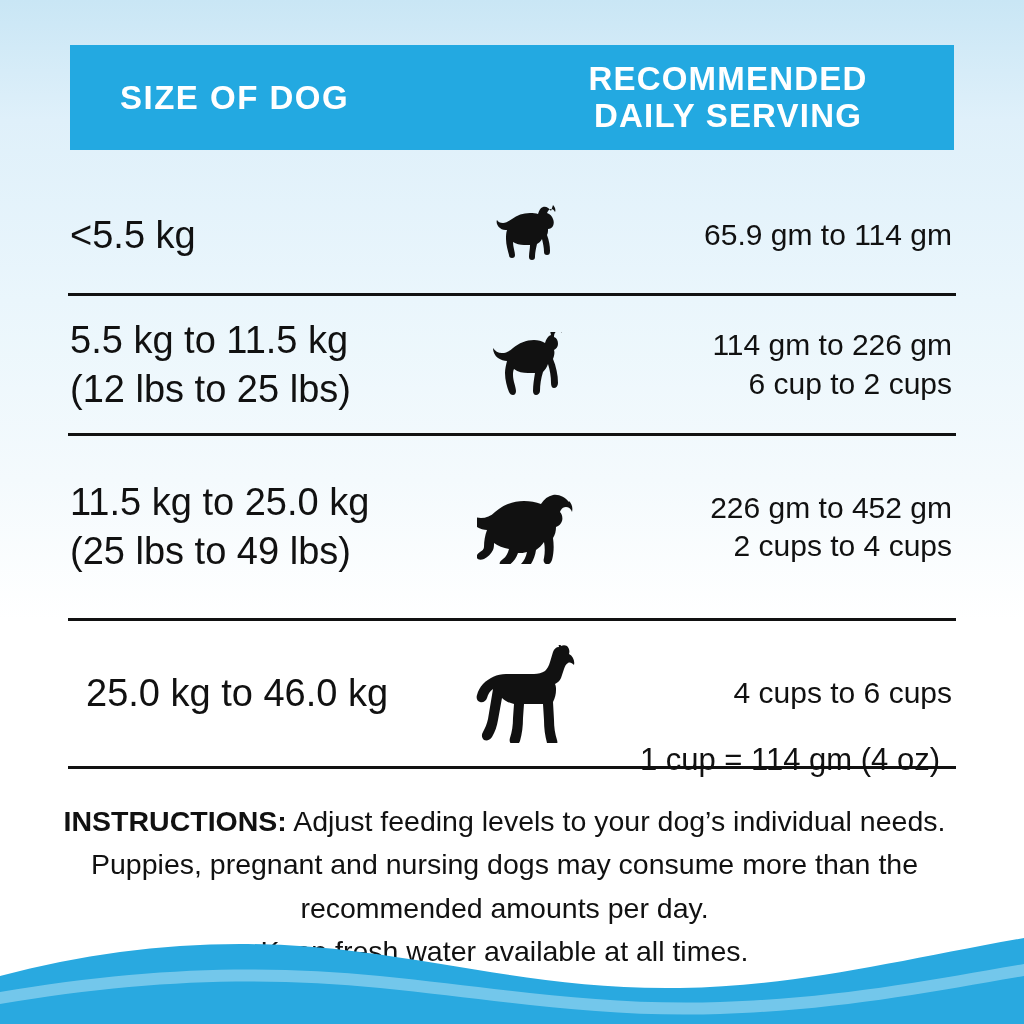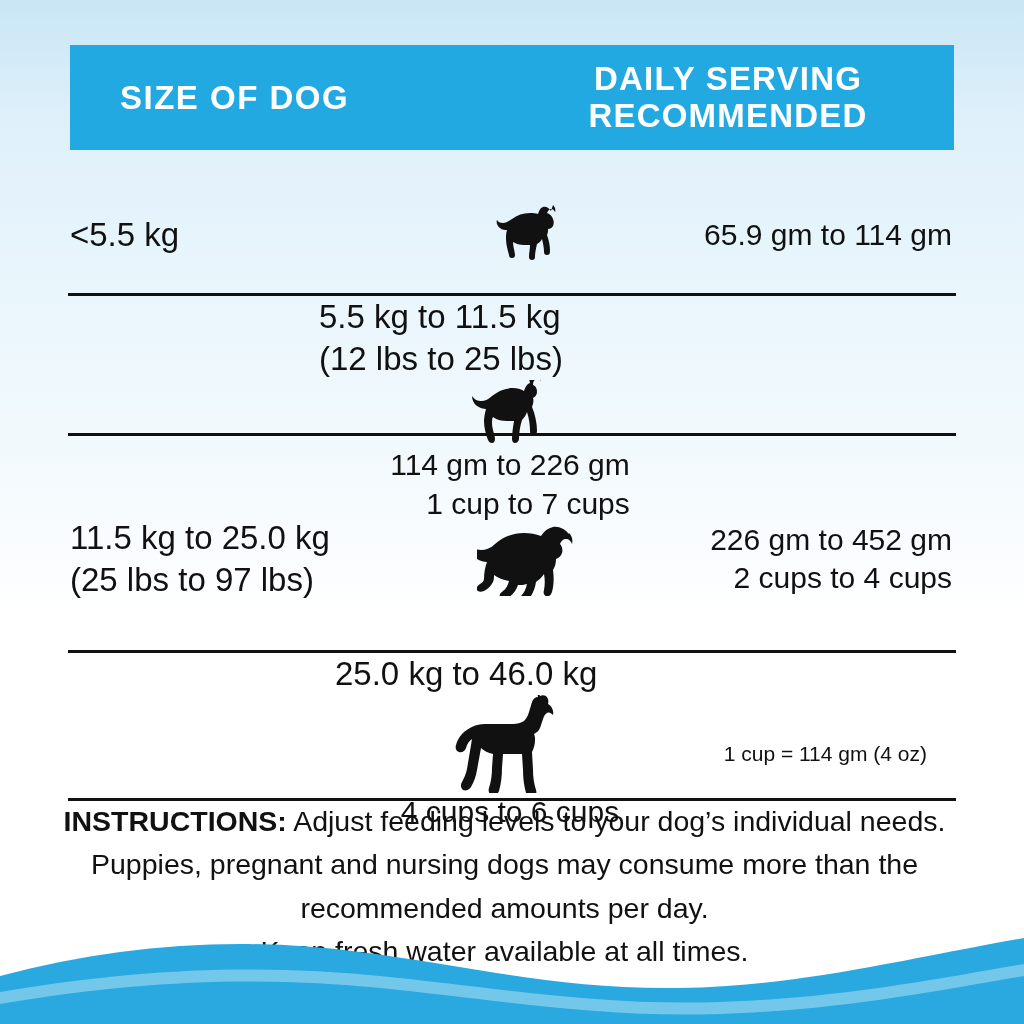--- a/index.html
+++ b/index.html
@@ -77,25 +77,24 @@
     width: 888px;
   }
   .row {
     display: flex;
     align-items: center;
     border-bottom: 3px solid #111111;
     box-sizing: border-box;
   }
   .row:last-child {
     border-bottom: 3px solid #111111;
-    flex-direction: column;
   }
   .cell-size {
     width: 390px;
-    font-size: 33px;
+    font-size: 38px;
     color: #111111;
     line-height: 1.28;
     padding-left: 4px;
     box-sizing: border-box;
   }
   .cell-icon {
     width: 150px;
     display: flex;
     align-items: center;
     justify-content: center;
@@ -104,36 +103,36 @@
     flex: 1;
     font-size: 30px;
     color: #111111;
     line-height: 1.28;
     text-align: right;
     padding-right: 4px;
     box-sizing: border-box;
   }
 
   .row-1 { height: 118px; }
-  .row-2 { height: 140px; flex-direction: column; }
-  .row-3 { height: 185px; margin-top: 32px; }
+  .row-2 { height: 140px; }
+  .row-3 { height: 185px; }
   .row-4 { height: 148px; }
 
   .row-1 .cell-size { padding-left: 2px; }
   .row-2 .cell-size { padding-left: 2px; }
   .row-3 .cell-size { padding-left: 2px; }
   .row-4 .cell-size { padding-left: 18px; }
 
   .cup-note {
     position: absolute;
-    left: 67px;
+    left: 80px;
     top: 742px;
     width: 888px;
     text-align: right;
-    font-size: 21px;
+    font-size: 31px;
     color: #111111;
     padding-right: 28px;
     box-sizing: border-box;
   }
 
   .instructions {
     position: absolute;
     left: 52px;
     top: 800px;
     width: 905px;
@@ -146,22 +145,22 @@
   .dog-svg { display: block; }
 </style>
 </head>
 <body>
 
 <div id="page">
 
   <div class="header-bar">
     <div class="header-left">SIZE OF DOG</div>
     <div class="header-right">
+      <div>RECOMMENDED</div>
       <div>DAILY SERVING</div>
-      <div>RECOMMENDED</div>
     </div>
   </div>
 
   <div class="table">
 
     <div class="row row-1">
       <div class="cell-size">
         <div>&lt;5.5 kg</div>
       </div>
       <div class="cell-icon">
@@ -183,28 +182,28 @@
       </div>
       <div class="cell-icon">
         <span>
           <svg class="dog-svg" width="84" height="66" viewBox="0 0 84 66" xmlns="http://www.w3.org/2000/svg">
             <path fill="#111111" d="M60 3c-3 1-5 4-6 8-3-2-7-3-11-3-8 0-15 3-21 8-3 3-7 5-11 5-4 0-7-2-9-5 0 4 2 8 5 10 3 2 6 3 9 3-1 4-2 8-2 12 0 7 2 14 4 19 1 2 2 3 4 3 2 0 3-2 3-4 0-4-3-10-3-16 0-2 0-4 1-6 4 3 9 4 14 4h7c-1 6-2 12-2 18 0 2 1 4 3 4s4-2 4-4c0-6 1-13 3-19 2-2 4-5 5-8 2 6 3 13 3 19 0 3 1 5 3 5s4-2 4-5c0-8-2-17-5-24 1-3 2-6 1-9 2-1 4-3 4-6 0-3-1-6-4-7 0-3 1-5 3-6 2-1 4 0 5 2 0-4-4-8-8-8-2 0-3 0-5 1z"></path>
           </svg>
         </span>
       </div>
       <div class="cell-serving">
         <div>114 gm to 226 gm</div>
-        <div>1 cup to 7 cups</div>
+        <div>6 cup to 2 cups</div>
       </div>
     </div>
 
     <div class="row row-3">
       <div class="cell-size">
         <div>11.5 kg to 25.0 kg</div>
-        <div>(25 lbs to 97 lbs)</div>
+        <div>(25 lbs to 49 lbs)</div>
       </div>
       <div class="cell-icon">
         <span>
           <svg class="dog-svg" width="112" height="74" viewBox="0 0 112 74" xmlns="http://www.w3.org/2000/svg">
             <path fill="#111111" d="M92 12c-4-5-10-8-16-7-5 1-9 4-12 9-5-2-11-3-17-3-11 0-21 4-29 11-4 4-9 6-14 6-5 0-9-2-12-6 0 6 3 12 8 15 3 2 7 3 10 3-2 5-3 11-3 17 0 2-2 4-4 5-3 2-4 4-3 6 1 2 4 2 7 1 4-2 7-5 9-9 1-2 1-5 1-7 4 3 9 5 15 6-1 4-3 8-6 10-3 2-4 4-3 6s4 2 7 1c5-2 9-7 11-13 3 0 6 0 9-1-1 5-3 9-6 12-2 2-3 5-1 7 2 1 5 0 7-2 5-5 8-12 9-19 3-2 6-5 8-8 1 5 1 11 0 16-1 3 0 5 2 6 3 1 5-1 6-4 2-7 2-15 1-22 2-3 3-7 3-11 3-1 5-3 6-6 1-3 0-7-2-9 1-3 3-5 6-5 3 0 5 2 6 5 1-4 0-8-3-11z"></path>
           </svg>
         </span>
       </div>
       <div class="cell-serving">
         <div>226 gm to 452 gm</div>

